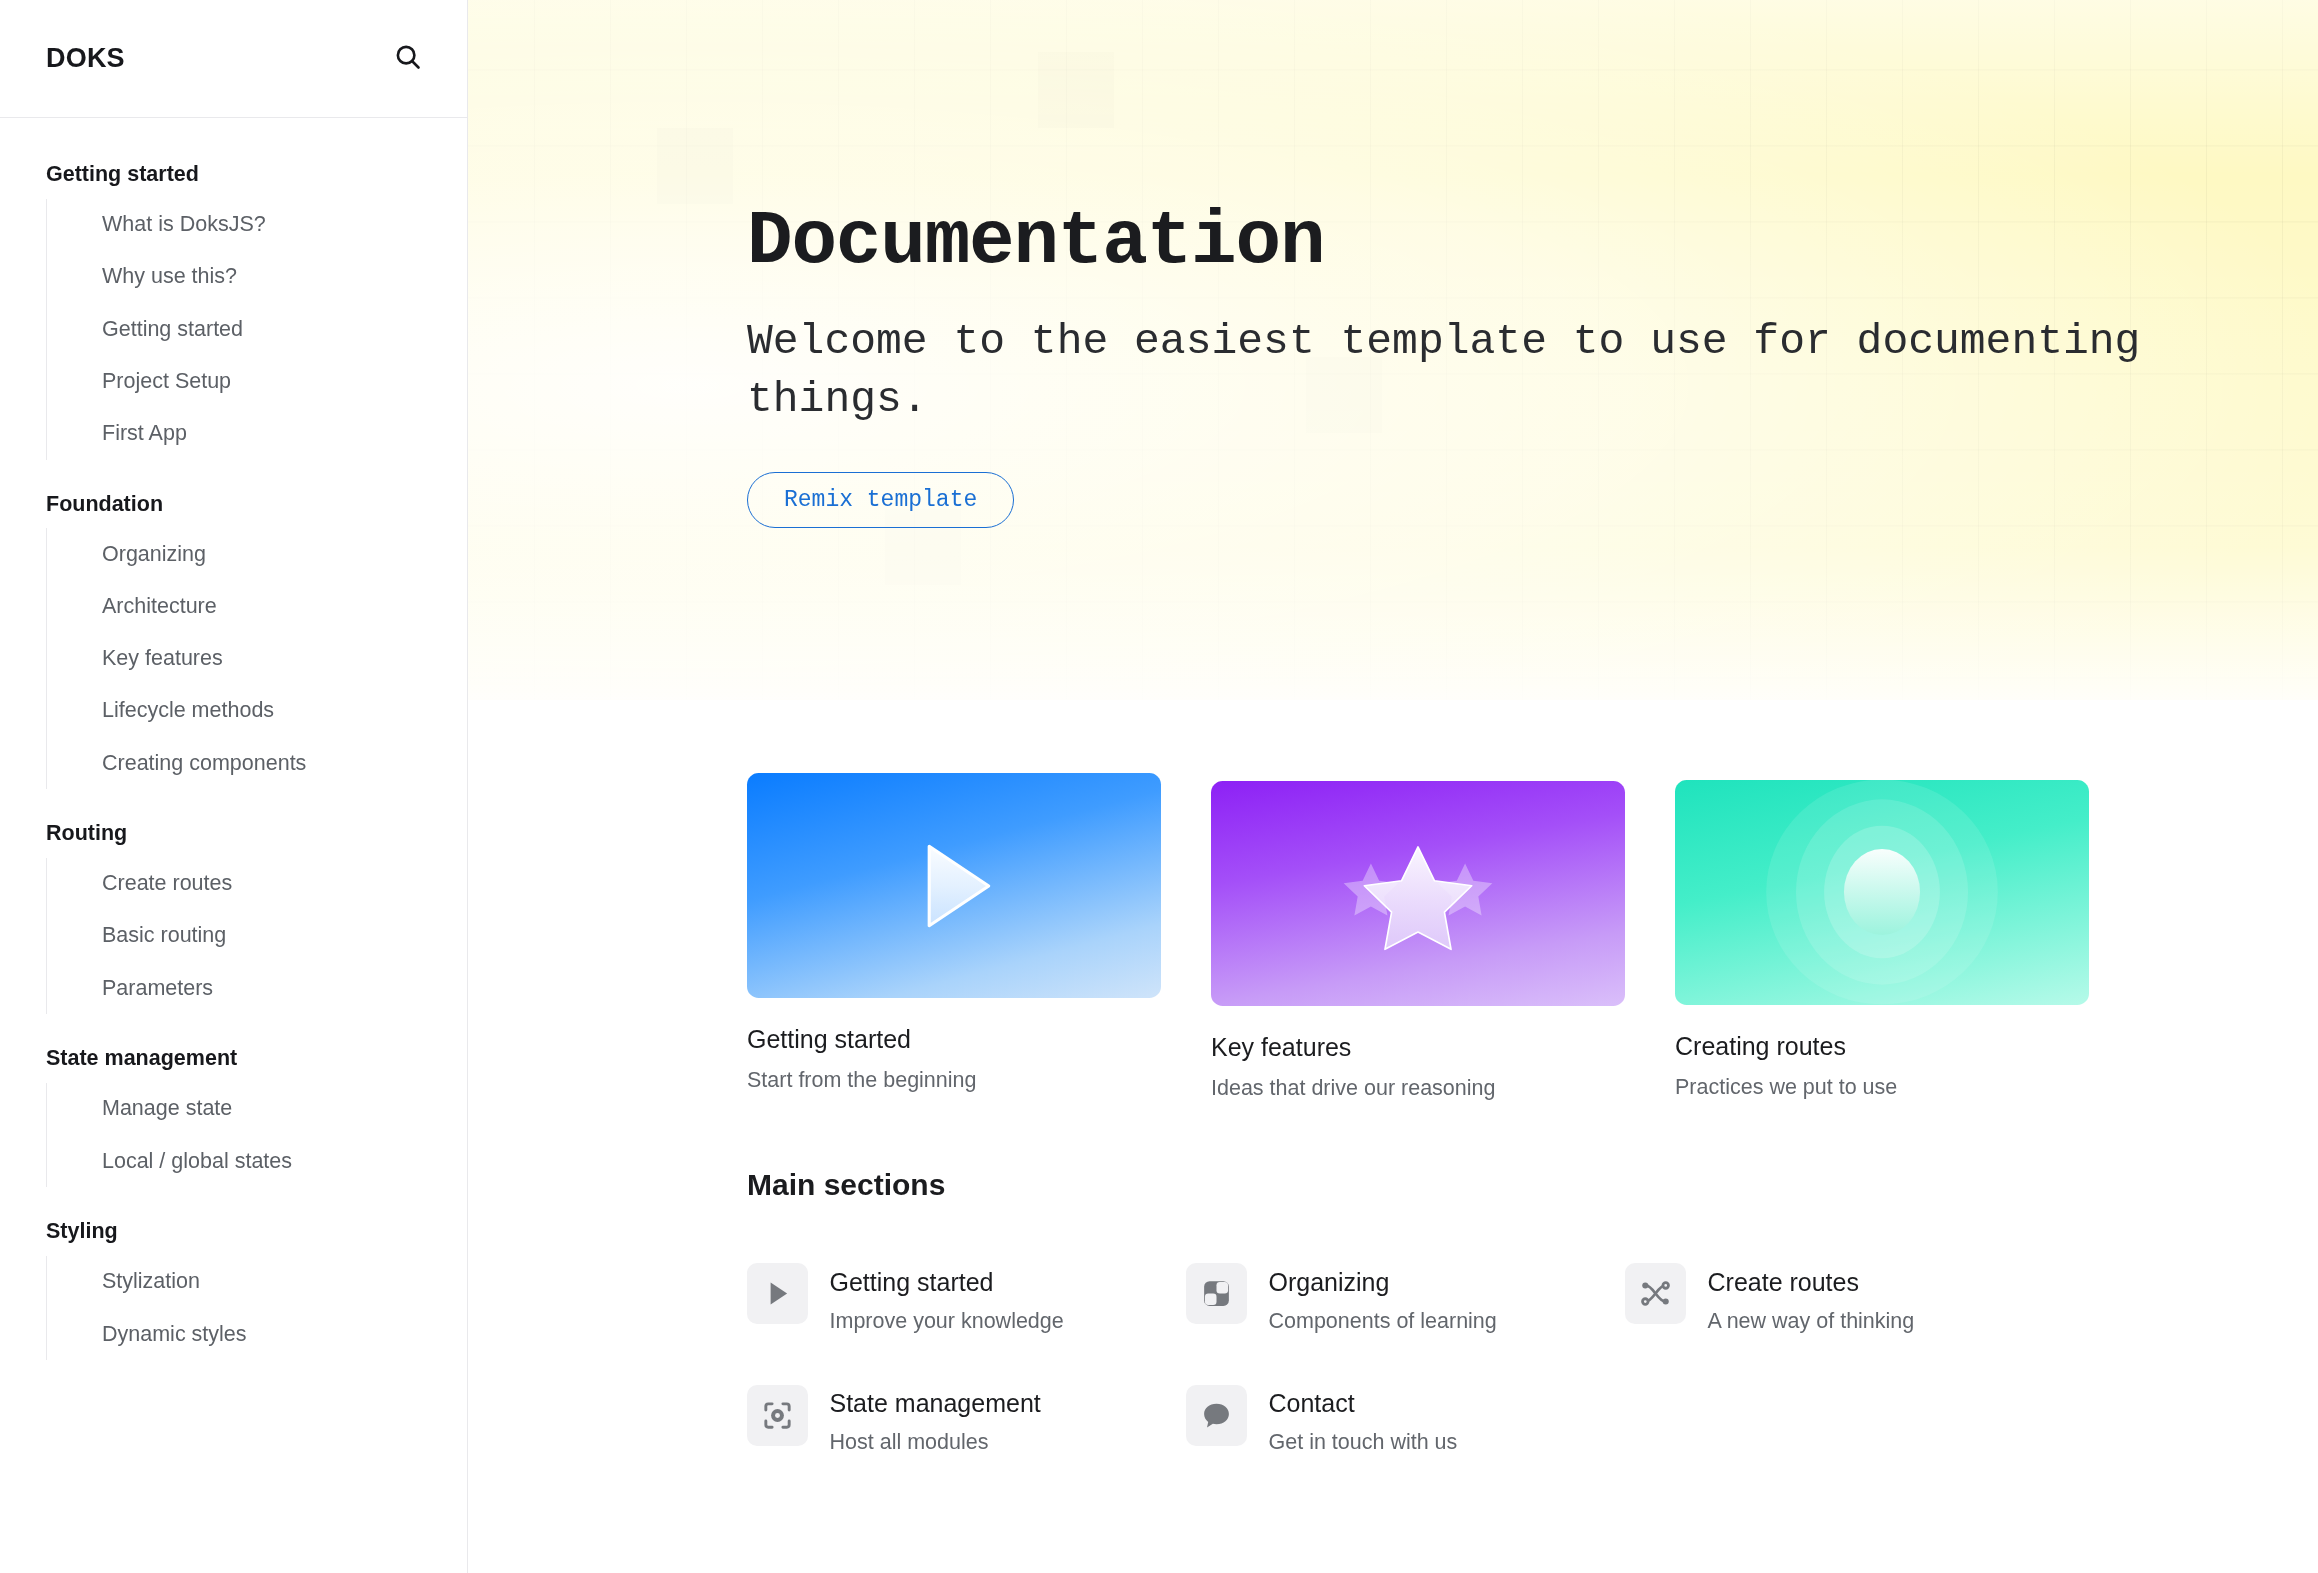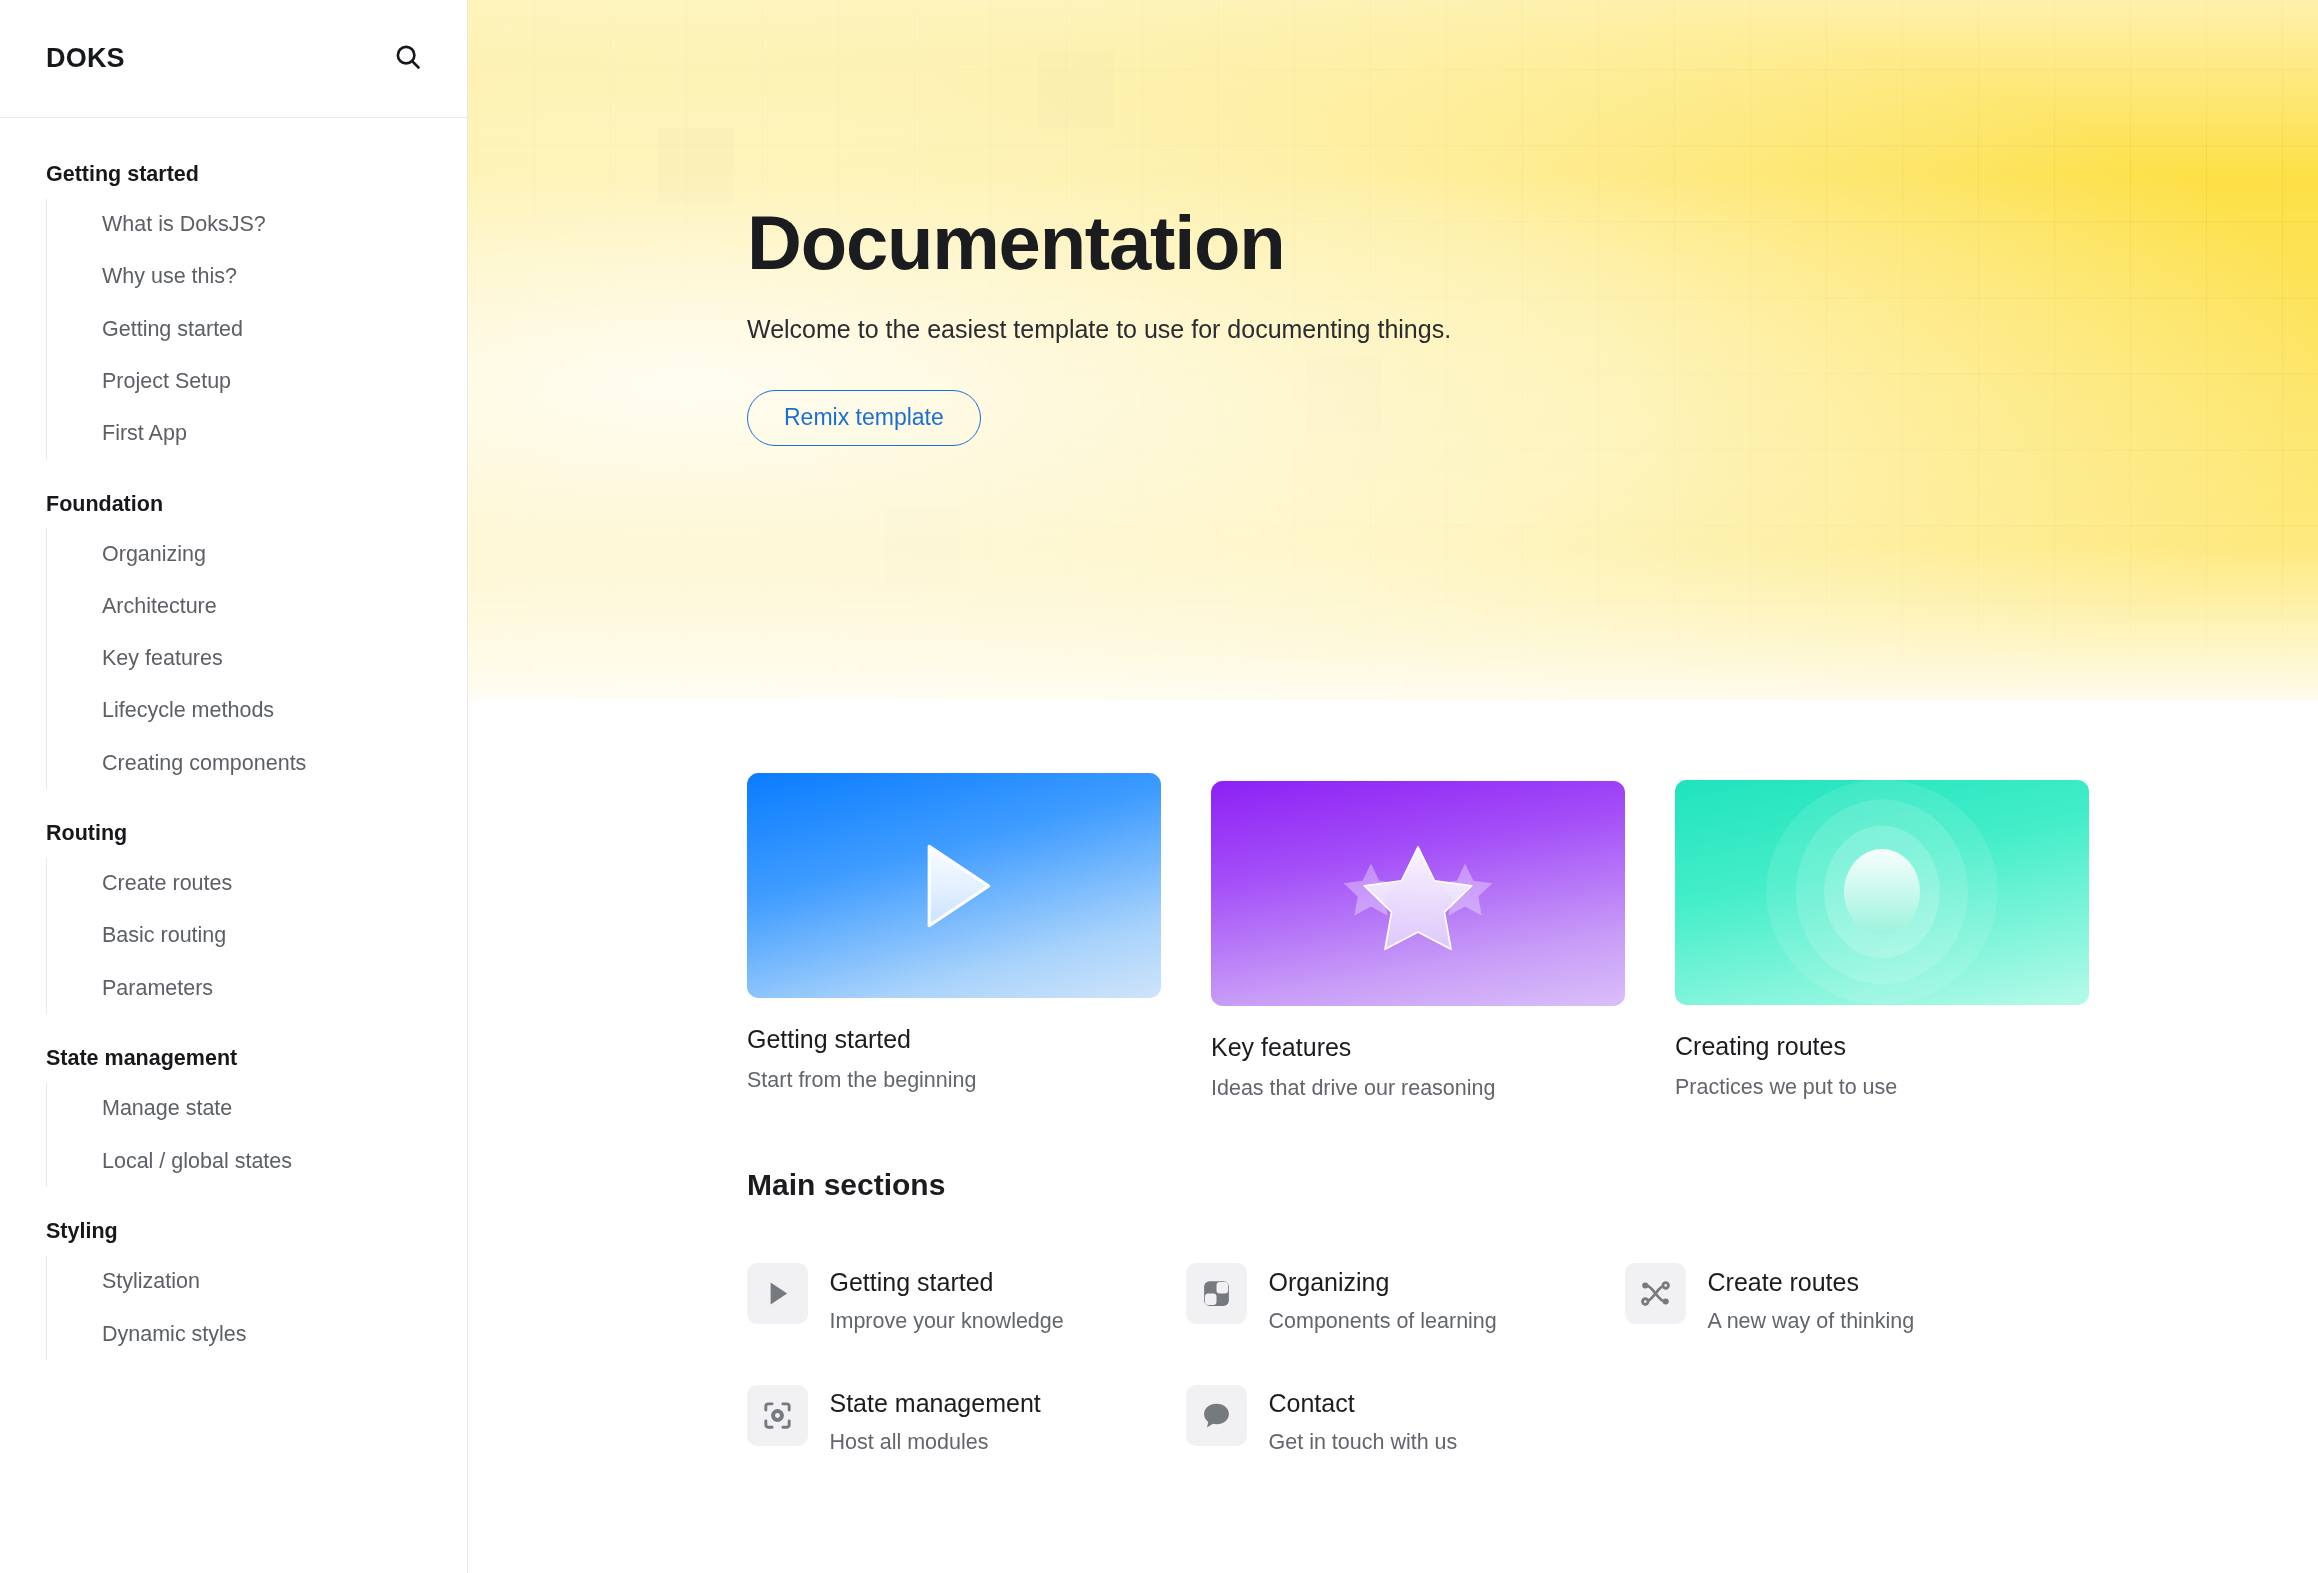--- a/index.html
+++ b/index.html
@@ -41,21 +41,22 @@
     display: block; font-size: 21.5px; color: #5c6066;
     padding: 11.6px 0 11.6px 31px; line-height: 1.35;
     text-decoration: none; cursor: pointer; white-space: nowrap;
   }
 
   
   .main { flex: 1 1 auto; height: 1573px; overflow: hidden; position: relative; }
 
   .hero {
     position: relative; height: 700px; overflow: hidden;
-    background: #fde047;
+    background: #fef9c3;
+    font-family: Liberation Mono, monospace;
   }
   .hero-grid {
     position: absolute; inset: 0;
     background-image:
       linear-gradient(to right, rgba(0,0,0,.040) 0.8px, transparent 0.8px),
       linear-gradient(to bottom, rgba(0,0,0,.040) 0.8px, transparent 0.8px);
     background-size: 76px 76px;
     background-position: -10px -6.6px;
   }
   .hero-fade {
@@ -64,21 +65,21 @@
       radial-gradient(120% 90% at 12% 55%, rgba(255,255,255,.92) 0%, rgba(255,255,255,.55) 42%, rgba(255,255,255,0) 75%),
       linear-gradient(to bottom, rgba(255,255,255,.55) 0%, rgba(255,255,255,0) 25%, rgba(255,255,255,.30) 78%, rgba(255,255,255,.9) 100%);
   }
   .hero-cell { position: absolute; background: rgba(0,0,0,.028); }
   .hero-inner { position: relative; padding: 203px 0 0 279px; }
   .hero-title {
     font-size: 76px; font-weight: 700; color: #1b1c1f;
     letter-spacing: -1.2px; line-height: 1.05;
   }
   .hero-sub {
-    font-size: 25px; color: #2a2c30; margin-top: 30px; line-height: 1.35; font-weight: 400;
+    font-size: 43px; color: #2a2c30; margin-top: 30px; line-height: 1.35; font-weight: 400;
   }
   .remix-btn {
     display: inline-block; margin-top: 43px;
     border: 1.7px solid #1a6fd4; color: #1a6fd4; background: transparent;
     border-radius: 827px; padding: 15.7px 36px;
     font-size: 23px; font-family: inherit; cursor: pointer; line-height: 1; text-align: center;
   }
 
   .content { padding: 0 0 0 279px; }
   .section-title {

